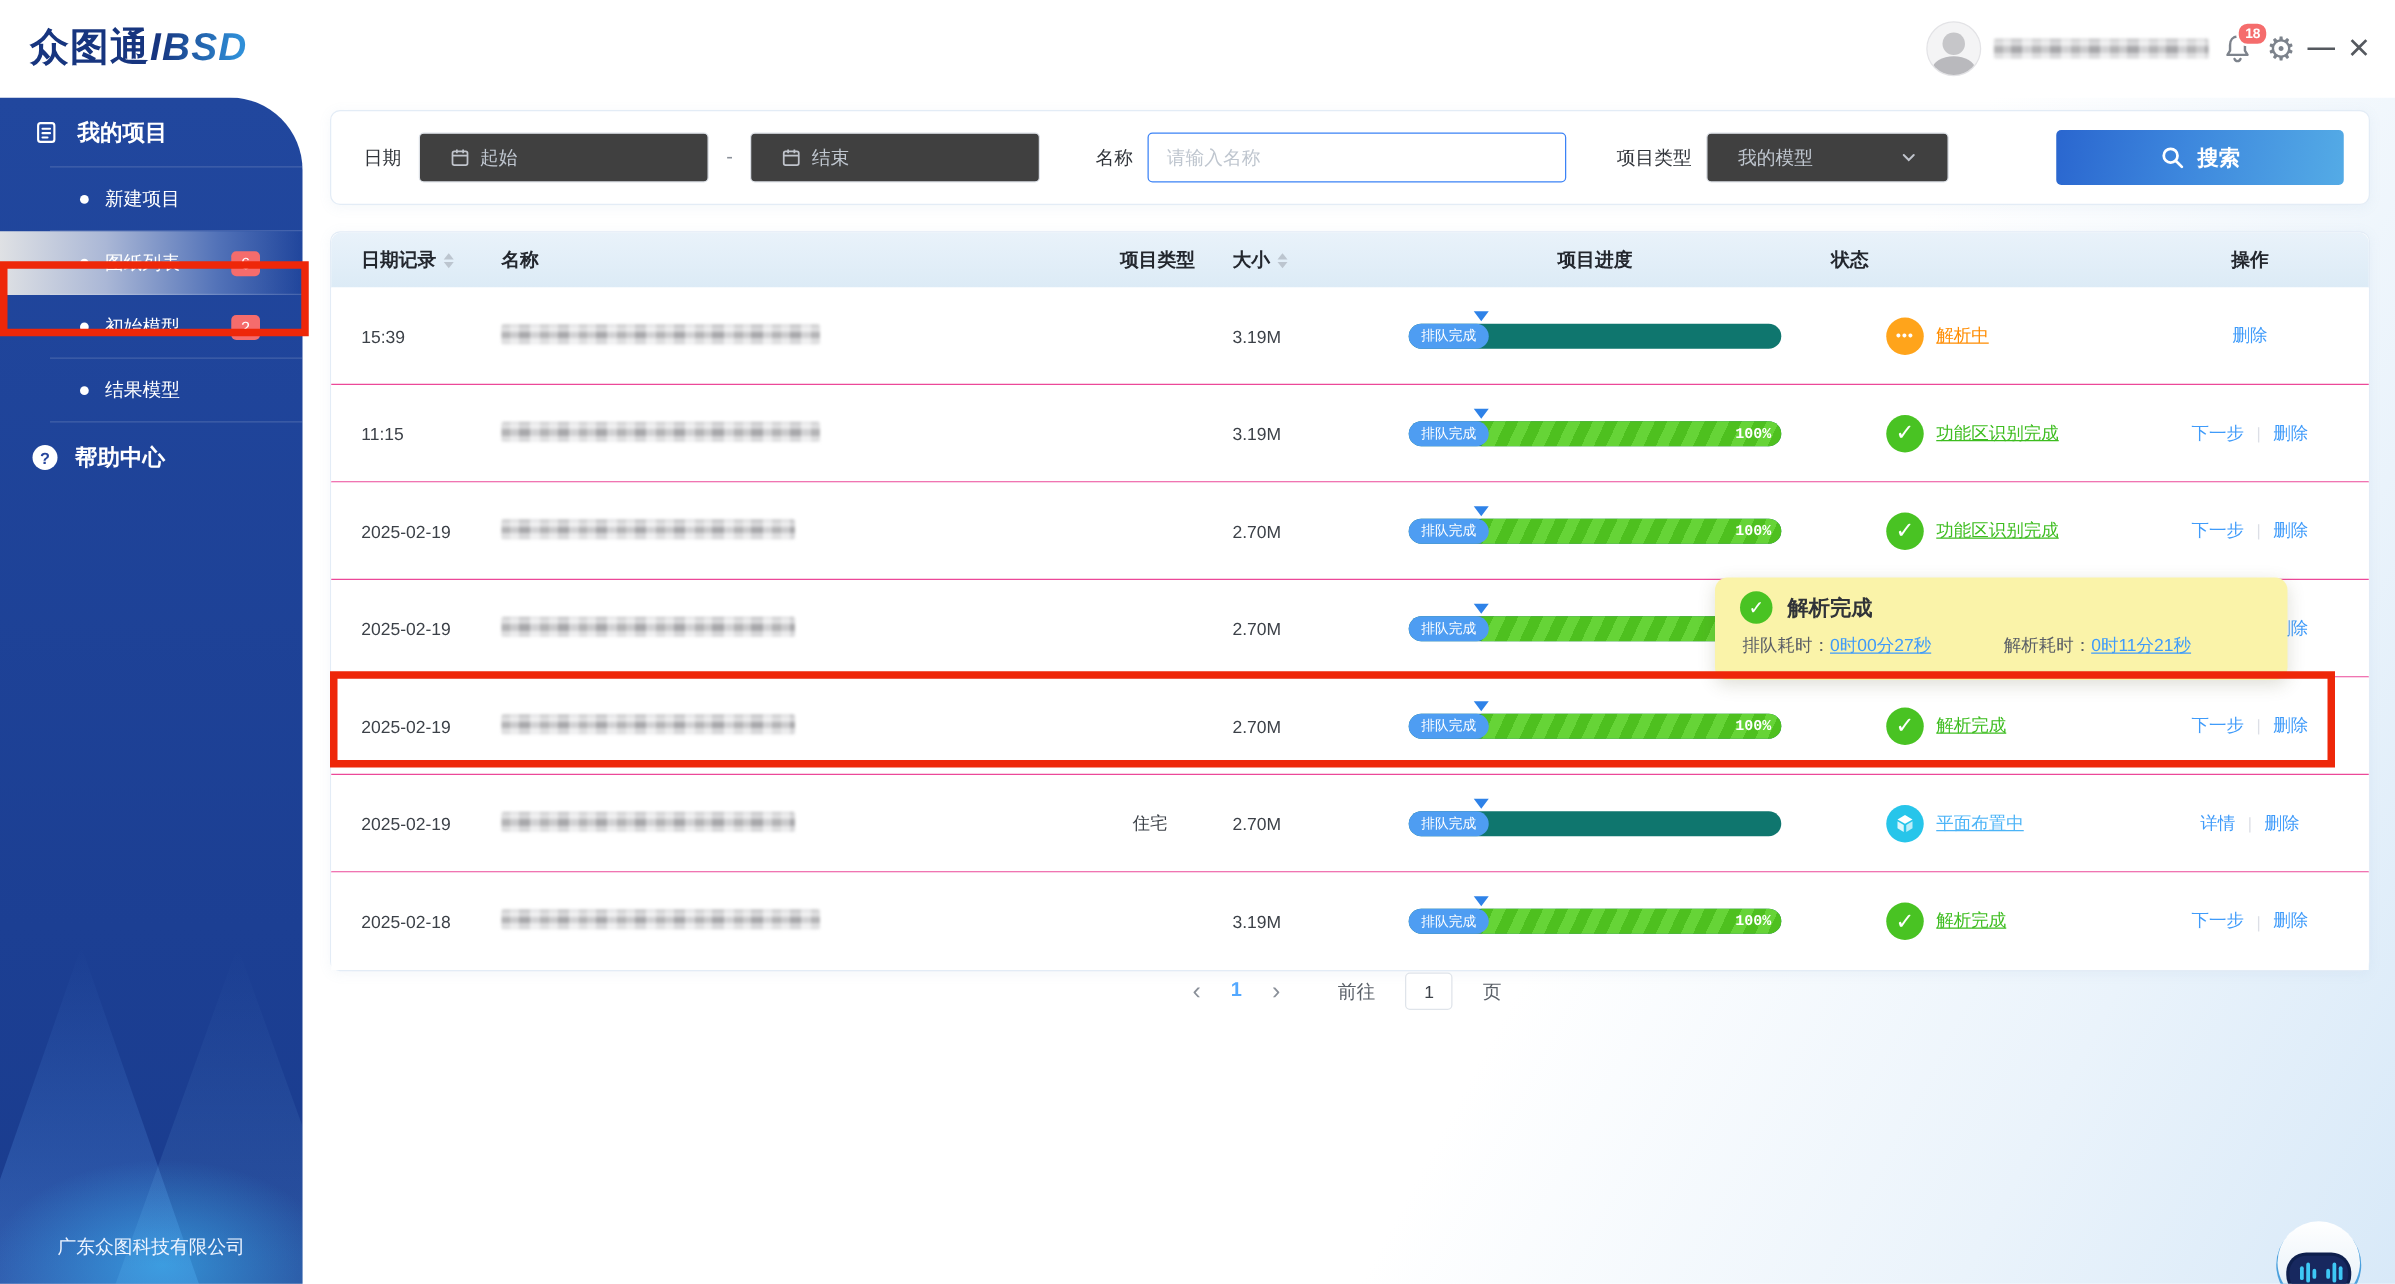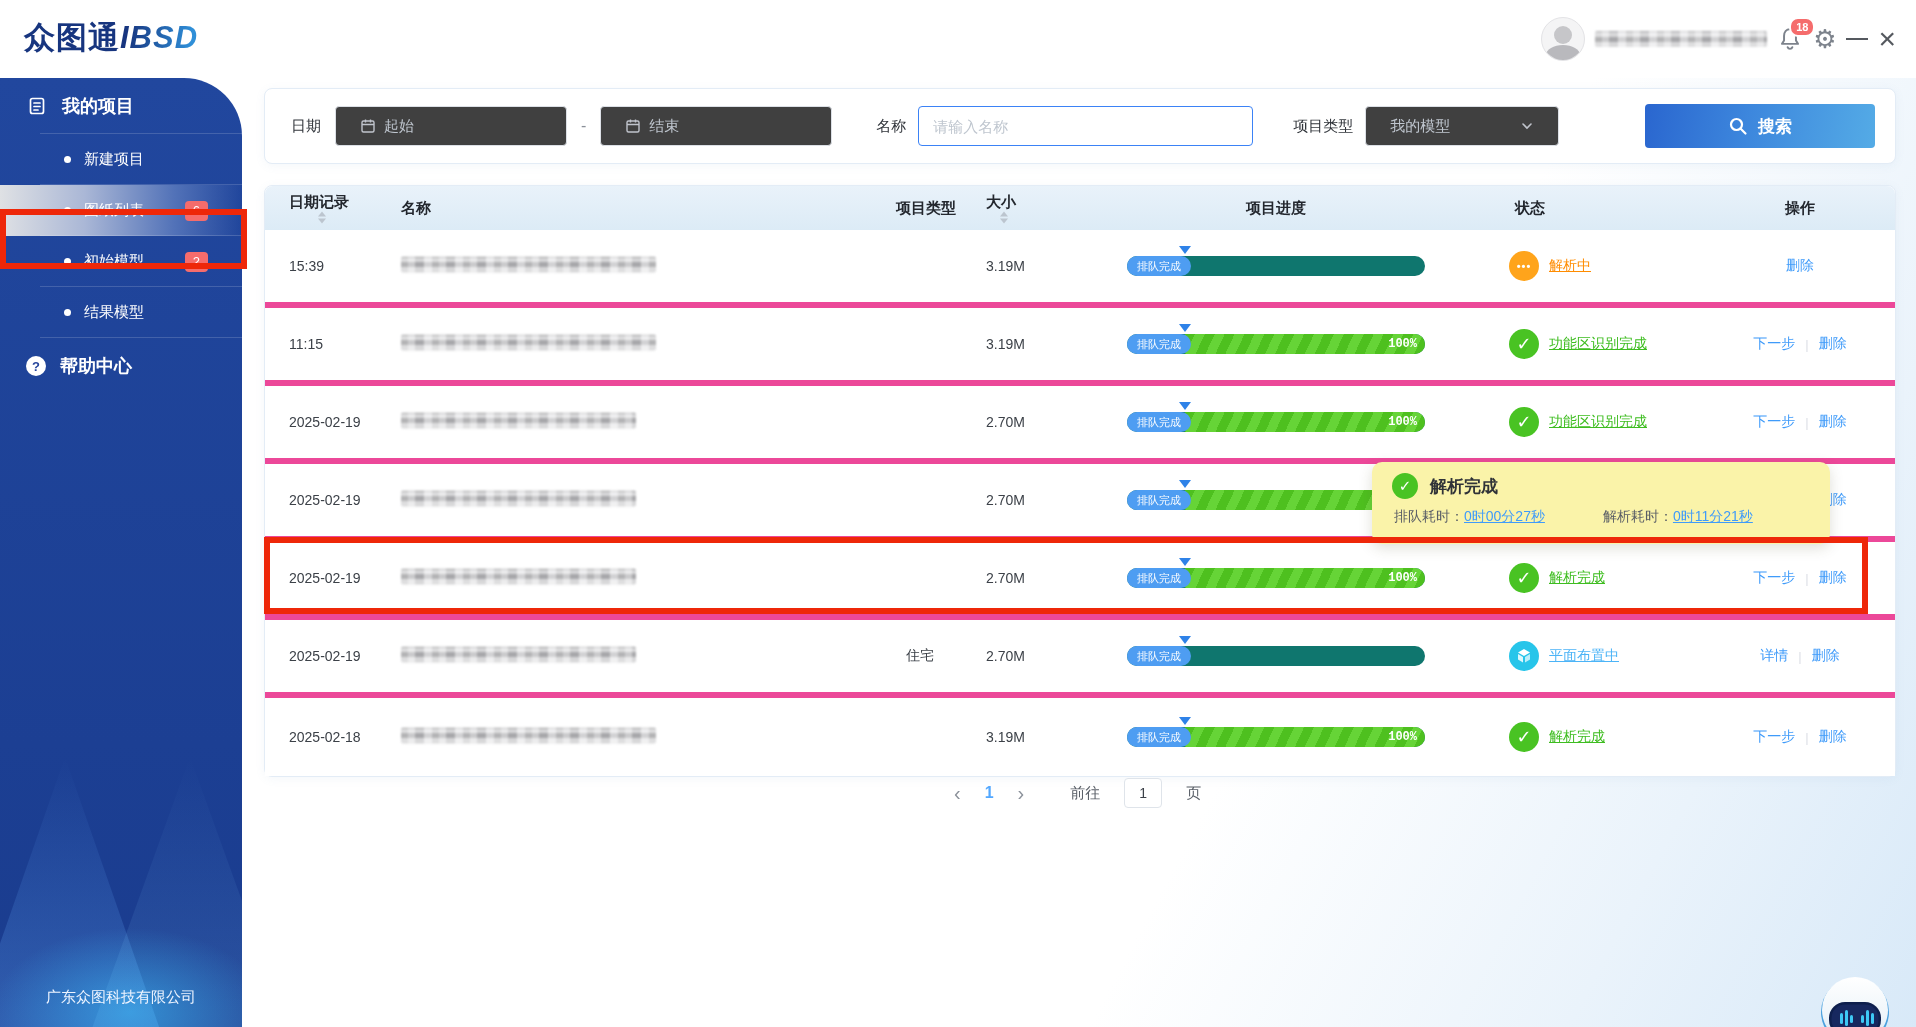--- a/index.html
+++ b/index.html
@@ -79,34 +79,34 @@
   .search-btn { margin-left:auto; width:230px; height:44px; border:none; border-radius:4px; cursor:pointer;
     display:flex; align-items:center; justify-content:center; gap:10px; color:#fff; font-size:17px; font-weight:bold;
     background:linear-gradient(100deg,#2a66cf 0%,#3d87dd 45%,#54abe6 100%);
     font-family:"Liberation Sans","DejaVu Sans",sans-serif; }
 
   
   .table-card { left:22px; top:107px; width:1632px; height:592px; }
   .thead { position:relative; height:44px; background:linear-gradient(180deg,#e9f2fa,#dcebf6);
     border-radius:8px 8px 0 0; }
   .hcell { position:absolute; top:50%; transform:translateY(-50%); font-size:15px; font-weight:bold; color:#23272e;
-    display:flex; align-items:center;flex-direction:column; }
-  .trow { position:relative; height:78px; border-bottom:6px solid #ec4899; background:#fff; }
+    display:flex; align-items:center; }
+  .trow { position:relative; height:78px; border-bottom:1px solid #ec4899; background:#fff; }
   .trow:last-child { border-bottom:none; }
   .cell { position:absolute; top:50%; transform:translateY(-50%); font-size:14px; color:#3c4148; }
   .c-date { left:24px; }
   .c-name { left:136px; }
   .c-type { left:600px; width:110px; text-align:center; }
   .c-size { left:721px; }
   .c-prog { left:862px; width:298px; }
   .c-status { left:1244px; display:flex; align-items:center; gap:10px; }
   .c-ops { left:1450px; width:170px; display:flex; align-items:center; justify-content:center; gap:10px; }
   .h-type { left:616px; width:90px; justify-content:center; }
   .h-prog { left:862px; width:298px; justify-content:center; }
-  .h-status { left:1200px; width:130px; justify-content:flex-end; }
+  .h-status { left:1200px; width:130px; justify-content:flex-start; }
   .h-ops { left:1450px; width:170px; justify-content:center; }
   .sort { display:inline-flex; flex-direction:column; gap:2px; margin-left:6px; }
   .sort i { width:0; height:0; border-left:4px solid transparent; border-right:4px solid transparent; }
   .sort .up { border-bottom:5px solid #bcc5cf; }
   .sort .down { border-top:5px solid #bcc5cf; }
 
   
   .bar { position:relative; height:20px; border-radius:10px; background:#0f766e;font-family:Liberation Mono, monospace; }
   .seg-blue { position:absolute; left:0; top:0; bottom:0; width:64px; border-radius:10px;
     background:#4e9df2; z-index:2; display:flex; align-items:center; justify-content:center;

